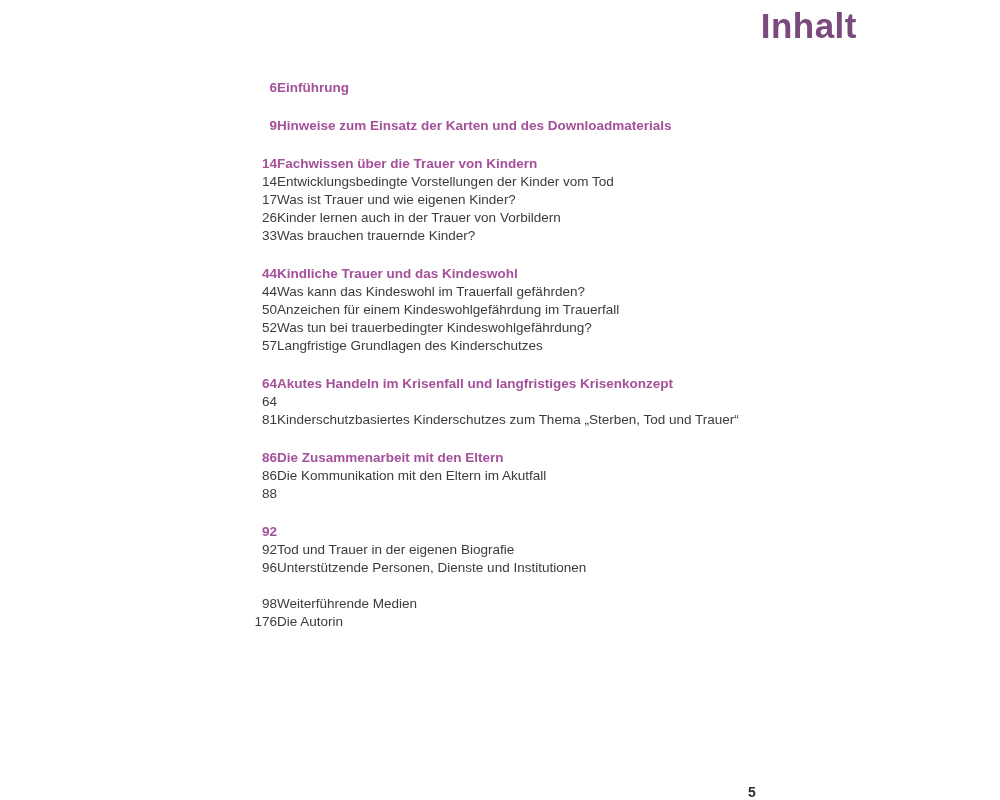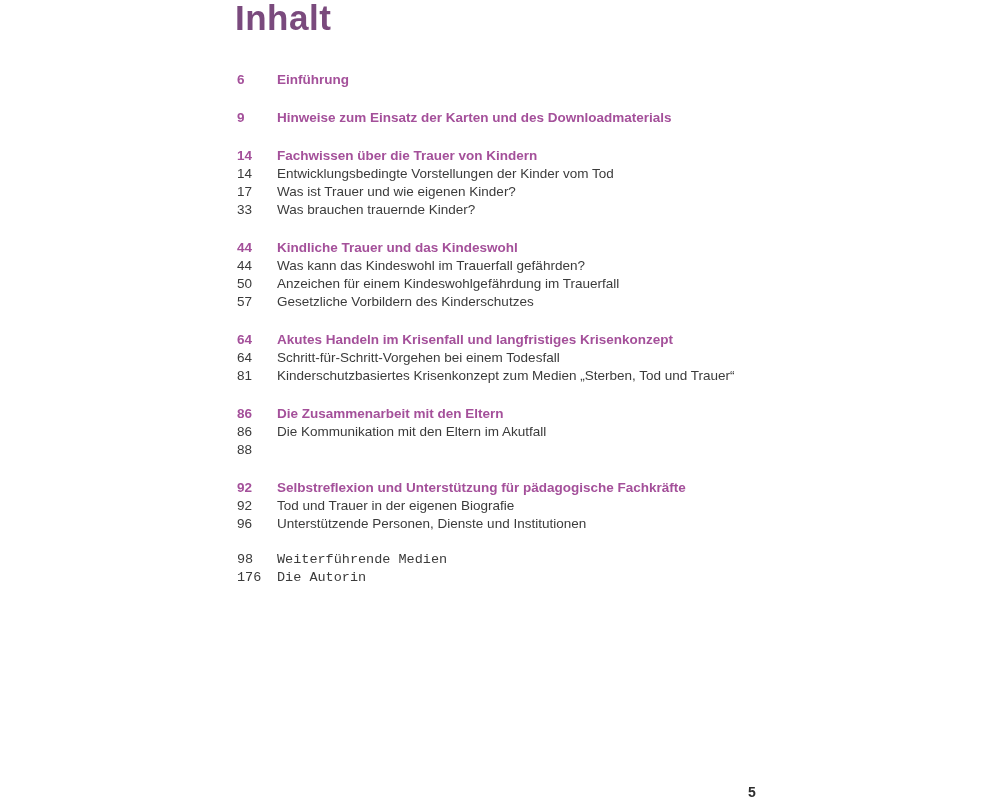--- a/index.html
+++ b/index.html
@@ -10,22 +10,23 @@
     width: 1000px;
     height: 800px;
     position: relative;
     background: #ffffff;
     font-family: "Liberation Sans", sans-serif;
     overflow: hidden;
   }
   .content {
     position: absolute;
     left: 237px;
-    top: 4px;
+    top: 12px;
     width: 620px;
+    text-align: right;
   }
   .doc-title {
     margin: -3px 0 0 -2px;
     font-size: 35px;
     line-height: 34px;
     font-weight: bold;
     letter-spacing: 0.5px;
     color: var(--title-color, #7a4a7d);
   }
   .toc-list {
@@ -47,21 +48,20 @@
   }
   .heading-row {
     color: var(--heading-color, #a4509a);
     font-weight: bold;
   }
   .entry-row {
     color: var(--body-color, #3b3b3b);
   }
   .closing-group {
     margin-top: 18px;
-    font-family: Liberation Mono, monospace;
   }
   .page-number {
     position: absolute;
     left: 748px;
     top: 783px;
     font-size: 14px;
     line-height: 18px;
     font-weight: bold;
     color: var(--pagenum-color, #2d2d2d);
   }
@@ -91,73 +91,79 @@
         </div>
         <div class="row entry-row">
           <span class="num">14</span>
           <span class="label">Entwicklungsbedingte Vorstellungen der Kinder vom Tod</span>
         </div>
         <div class="row entry-row">
           <span class="num">17</span>
           <span class="label">Was ist Trauer und wie eigenen Kinder?</span>
         </div>
         <div class="row entry-row">
+          <span class="num">26</span>
+          <span class="label">Kinder lernen auch in der Trauer von Vorbildern</span>
+        </div>
+        <div class="row entry-row">
           <span class="num">33</span>
           <span class="label">Was brauchen trauernde Kinder?</span>
         </div>
       </div>
       <div class="toc-section">
         <div class="row heading-row">
           <span class="num">44</span>
           <span class="label">Kindliche Trauer und das Kindeswohl</span>
         </div>
         <div class="row entry-row">
           <span class="num">44</span>
           <span class="label">Was kann das Kindeswohl im Trauerfall gefährden?</span>
         </div>
         <div class="row entry-row">
           <span class="num">50</span>
           <span class="label">Anzeichen für einem Kindeswohlgefährdung im Trauerfall</span>
         </div>
         <div class="row entry-row">
+          <span class="num">52</span>
+          <span class="label">Was tun bei trauerbedingter Kindeswohlgefährdung?</span>
+        </div>
+        <div class="row entry-row">
           <span class="num">57</span>
-          <span class="label">Gesetzliche Vorbildern des Kinderschutzes</span>
+          <span class="label">Langfristige Grundlagen des Kinderschutzes</span>
         </div>
       </div>
       <div class="toc-section">
         <div class="row heading-row">
           <span class="num">64</span>
           <span class="label">Akutes Handeln im Krisenfall und langfristiges Krisenkonzept</span>
         </div>
         <div class="row entry-row">
           <span class="num">64</span>
-          <span class="label">Schritt-für-Schritt-Vorgehen bei einem Todesfall</span>
         </div>
         <div class="row entry-row">
           <span class="num">81</span>
-          <span class="label">Kinderschutzbasiertes Krisenkonzept zum Medien „Sterben, Tod und Trauer“</span>
+          <span class="label">Kinderschutzbasiertes Kinderschutzes zum Thema „Sterben, Tod und Trauer“</span>
         </div>
       </div>
       <div class="toc-section">
         <div class="row heading-row">
           <span class="num">86</span>
           <span class="label">Die Zusammenarbeit mit den Eltern</span>
         </div>
         <div class="row entry-row">
           <span class="num">86</span>
           <span class="label">Die Kommunikation mit den Eltern im Akutfall</span>
         </div>
         <div class="row entry-row">
           <span class="num">88</span>
         </div>
       </div>
       <div class="toc-section">
         <div class="row heading-row">
           <span class="num">92</span>
-          <span class="label">Selbstreflexion und Unterstützung für pädagogische Fachkräfte</span>
         </div>
         <div class="row entry-row">
           <span class="num">92</span>
           <span class="label">Tod und Trauer in der eigenen Biografie</span>
         </div>
         <div class="row entry-row">
           <span class="num">96</span>
           <span class="label">Unterstützende Personen, Dienste und Institutionen</span>
         </div>
       </div>

